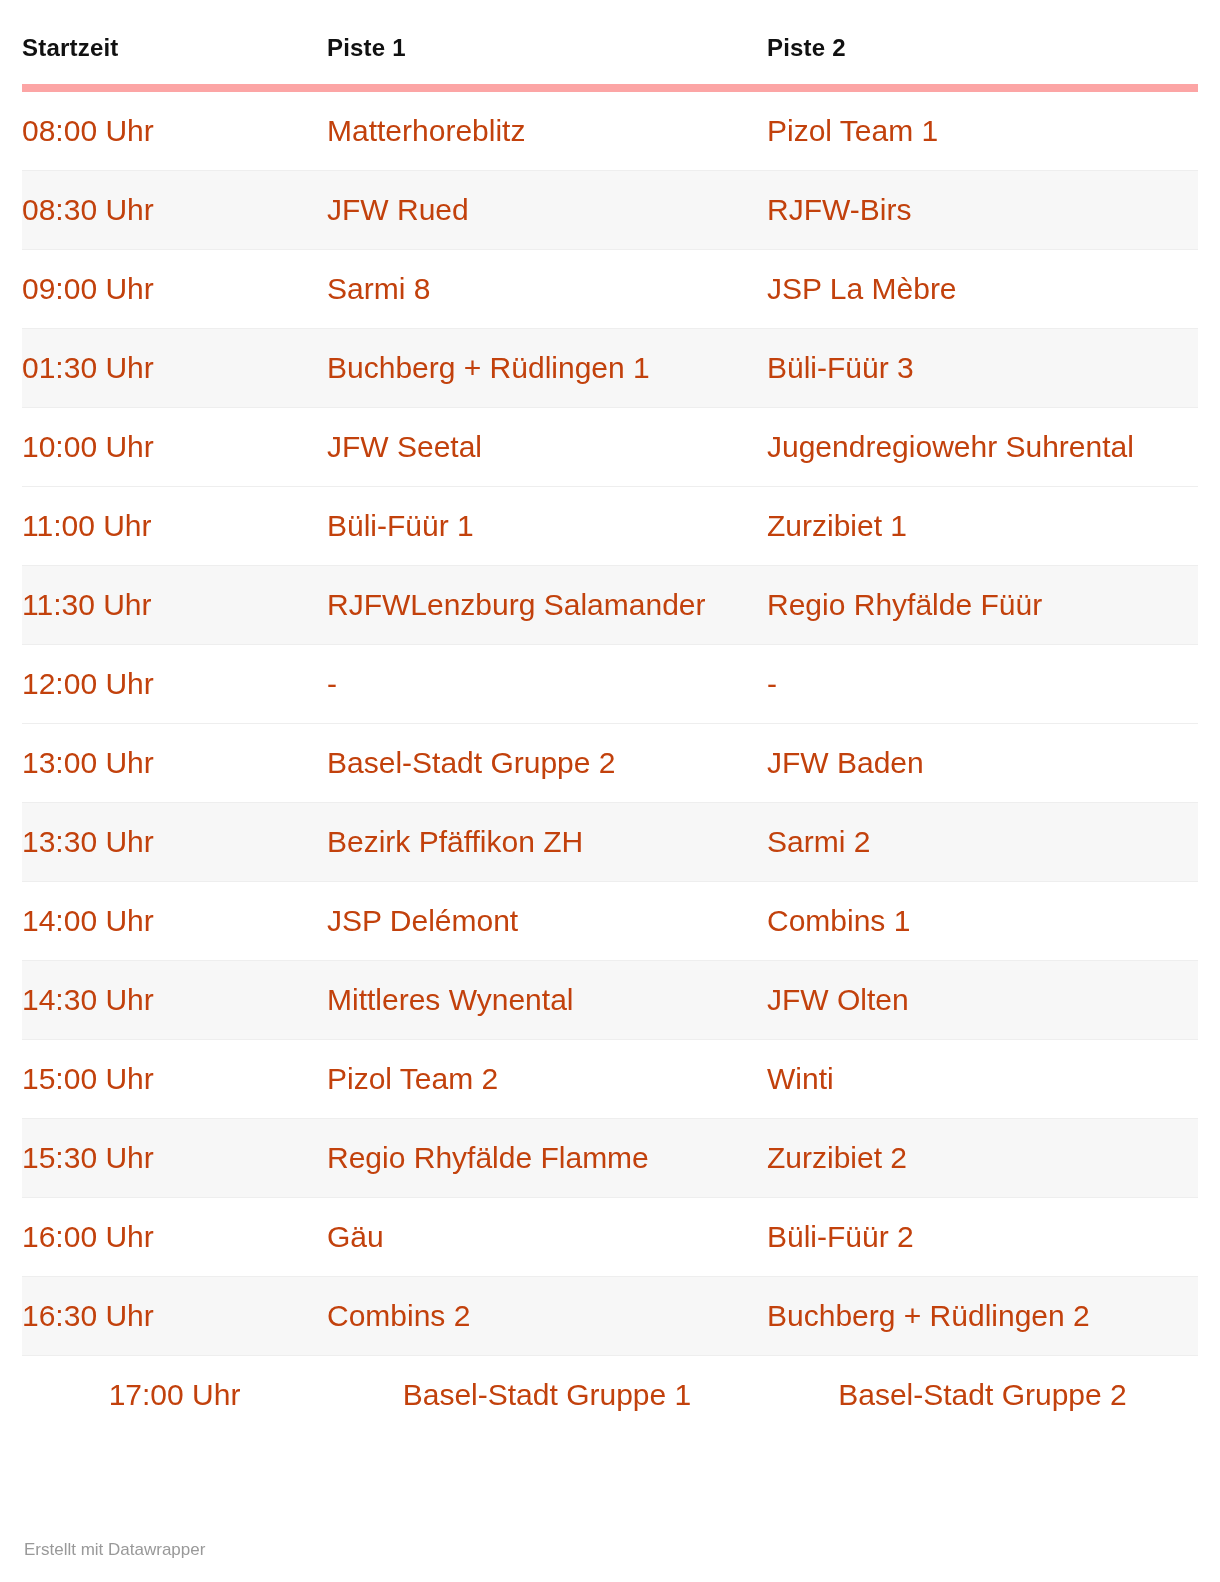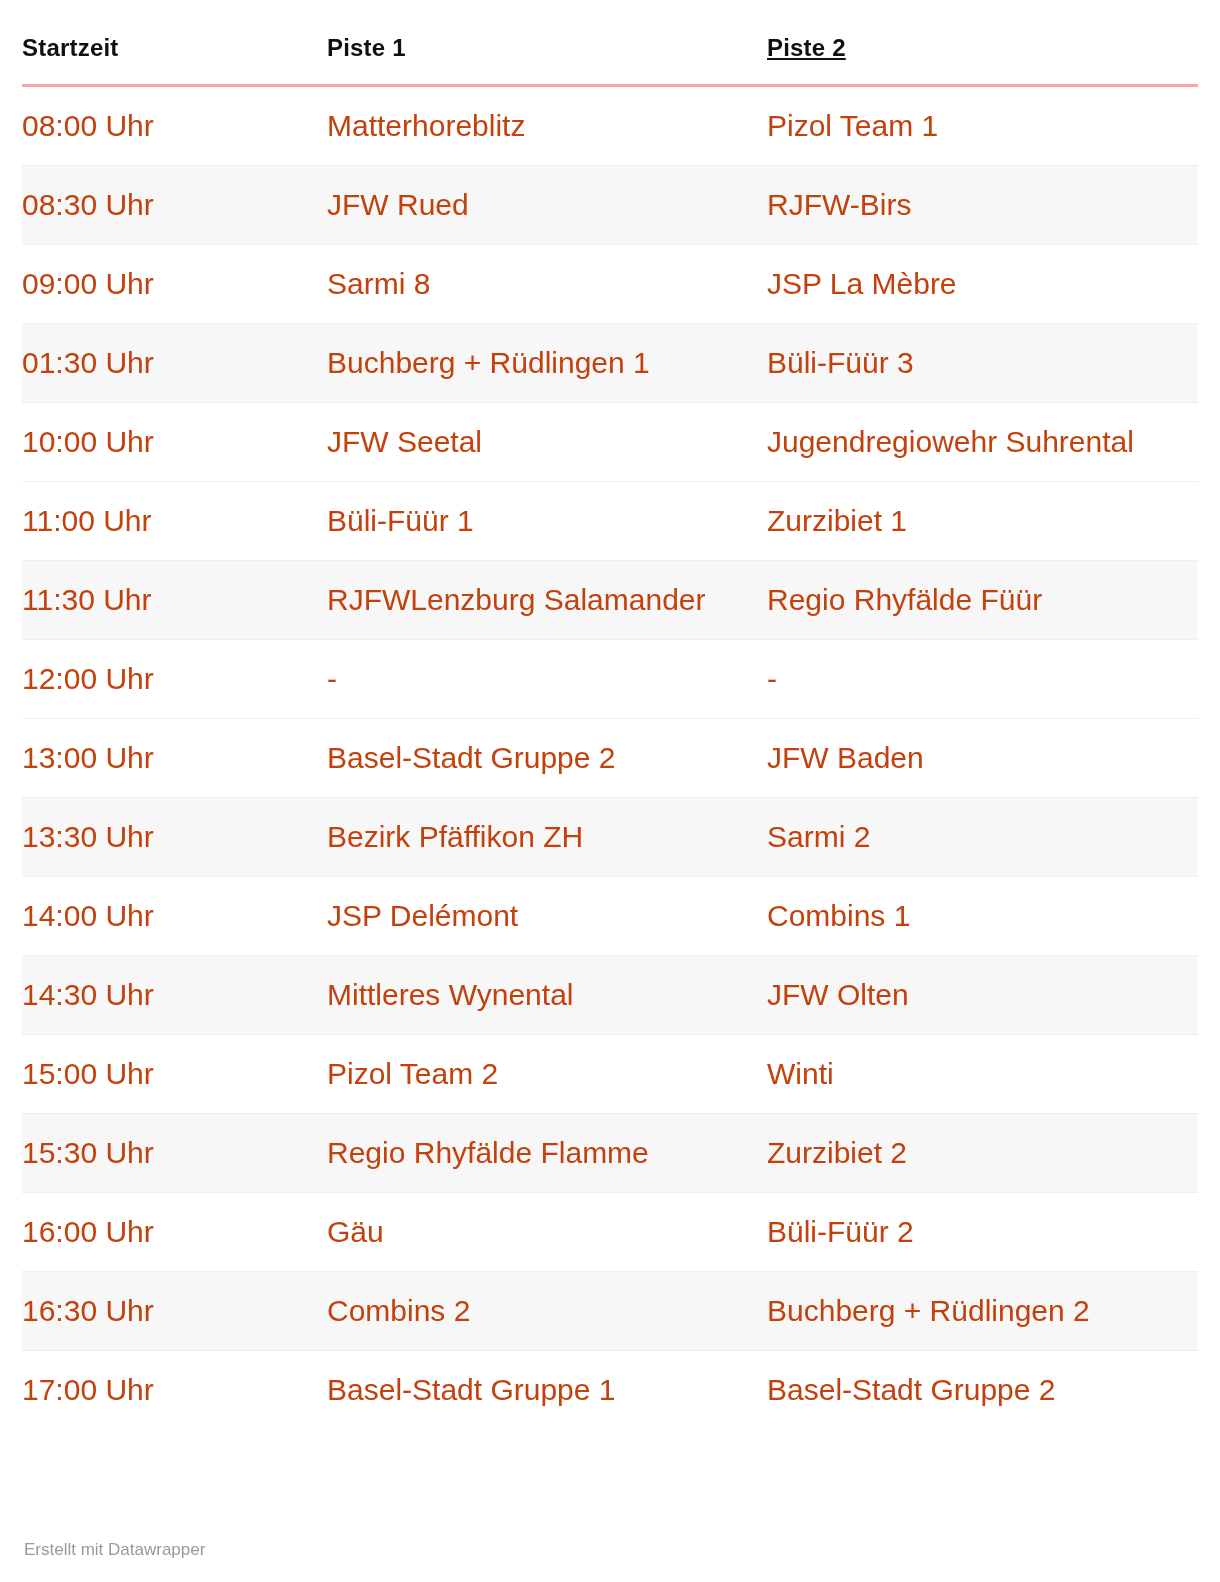--- a/index.html
+++ b/index.html
@@ -25,43 +25,44 @@
     width: 100%;
     border-collapse: collapse;
     table-layout: fixed;
   }
   table.schedule th {
     text-align: left;
     font-size: 24px;
     font-weight: bold;
     color: #111111;
     padding: 34px 0 22px 0;
-    border-bottom: 3px solid #fca5a5;
+    border-bottom: 8px solid #fca5a5;
     letter-spacing: 0.2px;
   }
   table.schedule td {
     text-align: left;
     font-size: 30px;
     font-weight: normal;
     color: #c2410c;
     padding: 22px 0 22px 0;
     border-bottom: 1px solid #eeeeee;
     white-space: nowrap;
     overflow: hidden;
     text-overflow: ellipsis;
   }
   table.schedule tbody tr.alt td {
     background: #f7f7f7;
   }
   table.schedule tbody tr:last-child td {
     border-bottom: none;
+    text-align: center;
   }
   .col-time   { width: 305px; }
   .col-p1     { width: 440px; }
-  .col-p2     { width: 431px; text-decoration: underline; }
+  .col-p2     { width: 431px; }
   td.cell-p1, th.col-p1 { padding-left: 2px; }
   td.cell-p2, th.col-p2 { padding-left: 2px; }
   .footer {
     position: absolute;
     left: 24px;
     bottom: 22px;
     font-size: 17px;
     color: #999999;
     font-family: "Liberation Sans", sans-serif;
   }

